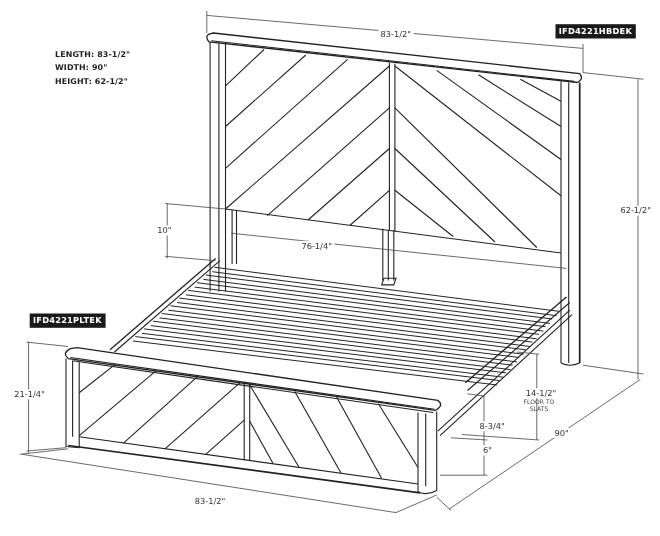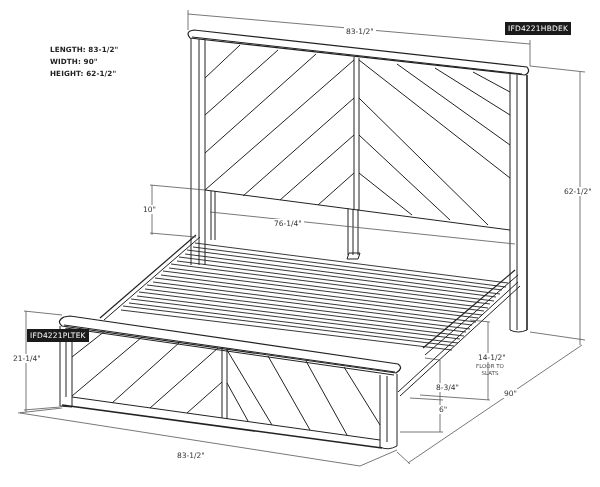--- a/index.html
+++ b/index.html
@@ -1,20 +1,20 @@
 <!DOCTYPE html>
 <html><head>
 <meta charset="utf-8">
 <style>
   html, body { margin:0; padding:0; background:#ffffff; }
   body { width:600px; height:487px; overflow:hidden; position:relative; font-family:"Liberation Sans", sans-serif; }
   #stage { position:absolute; left:0; top:0; width:600px; height:487px; }
   .specs { position:absolute; left:50px; top:44px; font-family:"DejaVu Sans", sans-serif; font-weight:bold; font-size:7.2px; line-height:12px; color:#222; letter-spacing:0.1px; }
   .specs div { white-space:nowrap; }
-  .tag { position:absolute; background:#1a1a1a; color:#fff; font-family:"DejaVu Sans", sans-serif; font-weight:normal; font-size:7.5px; padding:2px 3px; line-height:9px; letter-spacing:0.2px; }
+  .tag { position:absolute; background:#1a1a1a; color:#fff; font-family:"DejaVu Sans", sans-serif; font-weight:bold; font-size:7.5px; padding:2px 3px; line-height:9px; letter-spacing:0.2px; }
   .dim { position:absolute; font-family:"DejaVu Sans", sans-serif; font-size:7.5px; color:#333; background:#fff; padding:0 2px; white-space:nowrap; line-height:9px; }
   .dim-small { font-size:5.5px; color:#444; text-align:center; line-height:7px; background:transparent; }
   svg line, svg path, svg polyline, svg polygon { vector-effect: non-scaling-stroke; }
 </style>
 </head>
 <body>
 
 <svg id="stage" viewBox="0 0 600 487" width="600" height="487" xmlns="http://www.w3.org/2000/svg">
   <g fill="none" stroke="#222" stroke-width="1">
 
@@ -169,21 +169,21 @@
   </g>
 </svg>
 
 <div class="specs">
   <div>LENGTH: 83-1/2"</div>
   <div>WIDTH: 90"</div>
   <div>HEIGHT: 62-1/2"</div>
 </div>
 
 <div class="tag" style="left:505px; top:22px;">IFD4221HBDEK</div>
-<div class="tag" style="left:27px; top:285px;margin-top:44px;">IFD4221PLTEK</div>
+<div class="tag" style="left:27px; top:285px;">IFD4221PLTEK</div>
 
 <div class="dim" style="left:344px; top:27px;">83-1/2"</div>
 <div class="dim" style="left:562px; top:187px;">62-1/2"</div>
 <div class="dim" style="left:141px; top:205px;">10"</div>
 <div class="dim" style="left:272px; top:219px;">76-1/4"</div>
 <div class="dim" style="left:11px; top:354px;">21-1/4"</div>
 <div class="dim" style="left:476px; top:353px;">14-1/2"</div>
 <div class="dim dim-small" style="left:474px; top:363px;">
   <div>FLOOR TO</div>
   <div>SLATS</div>

